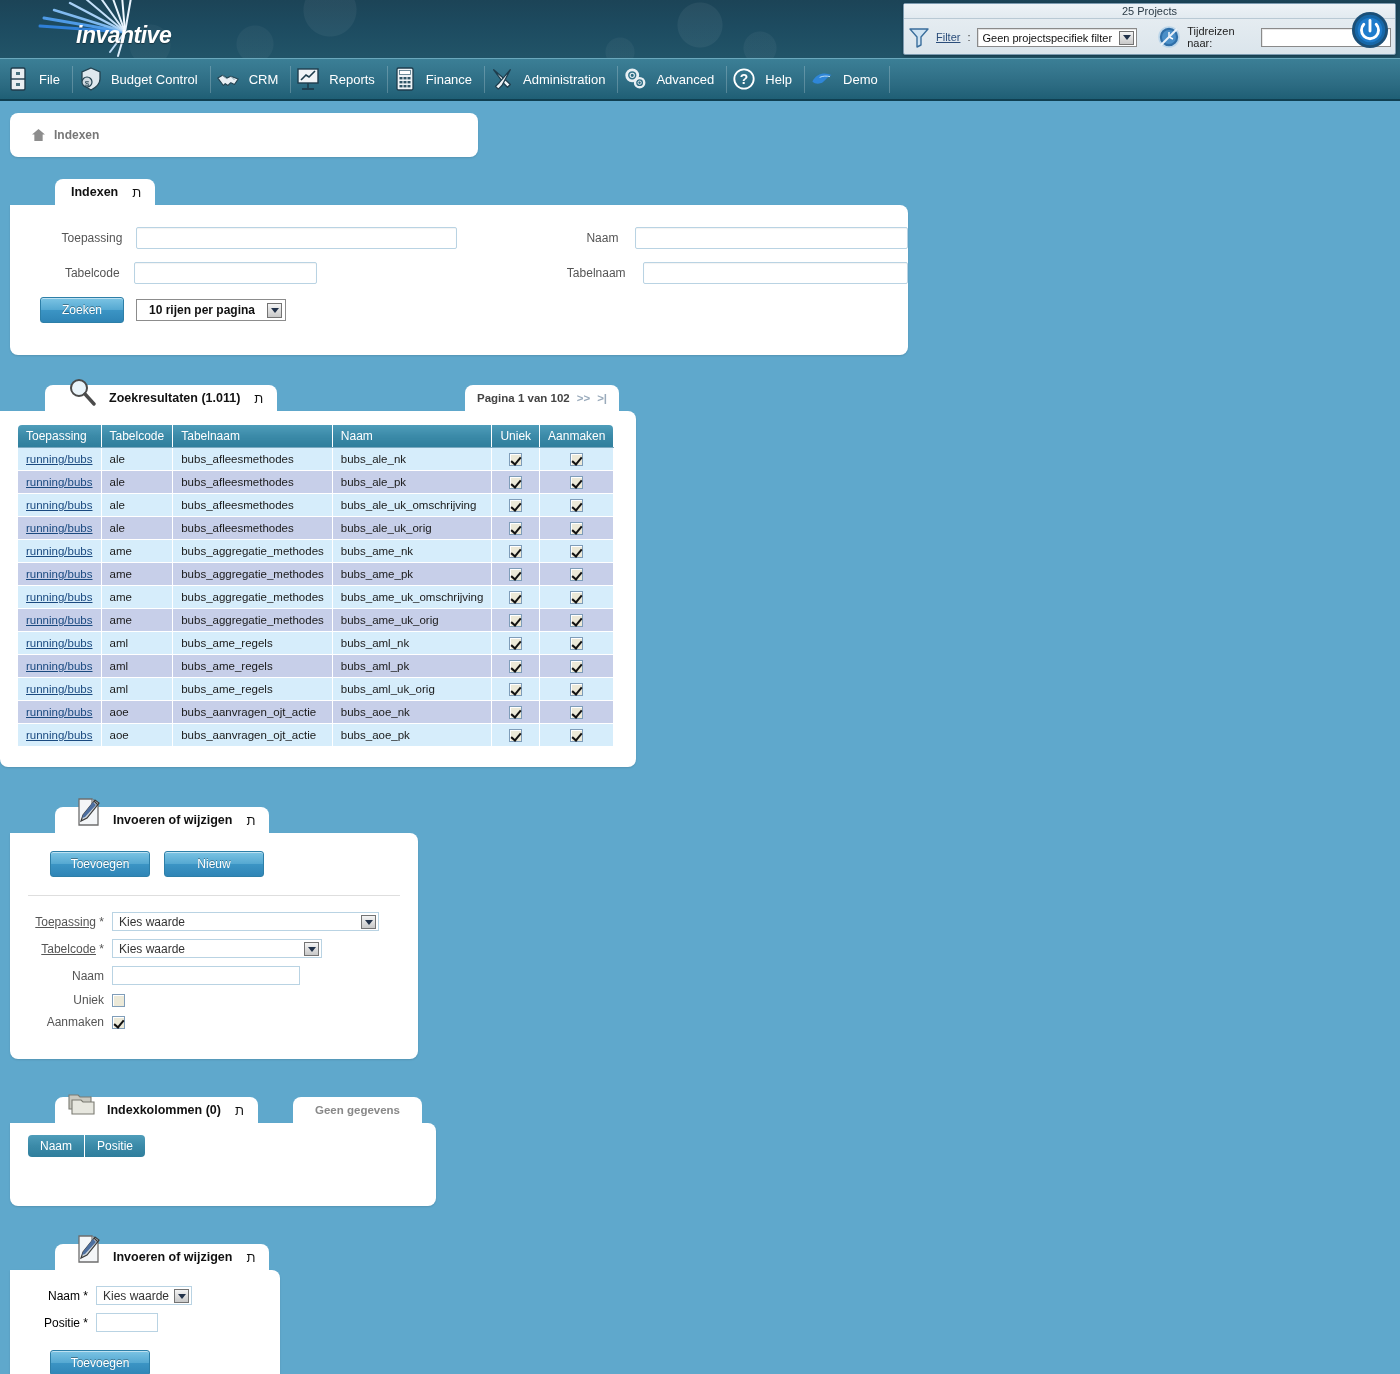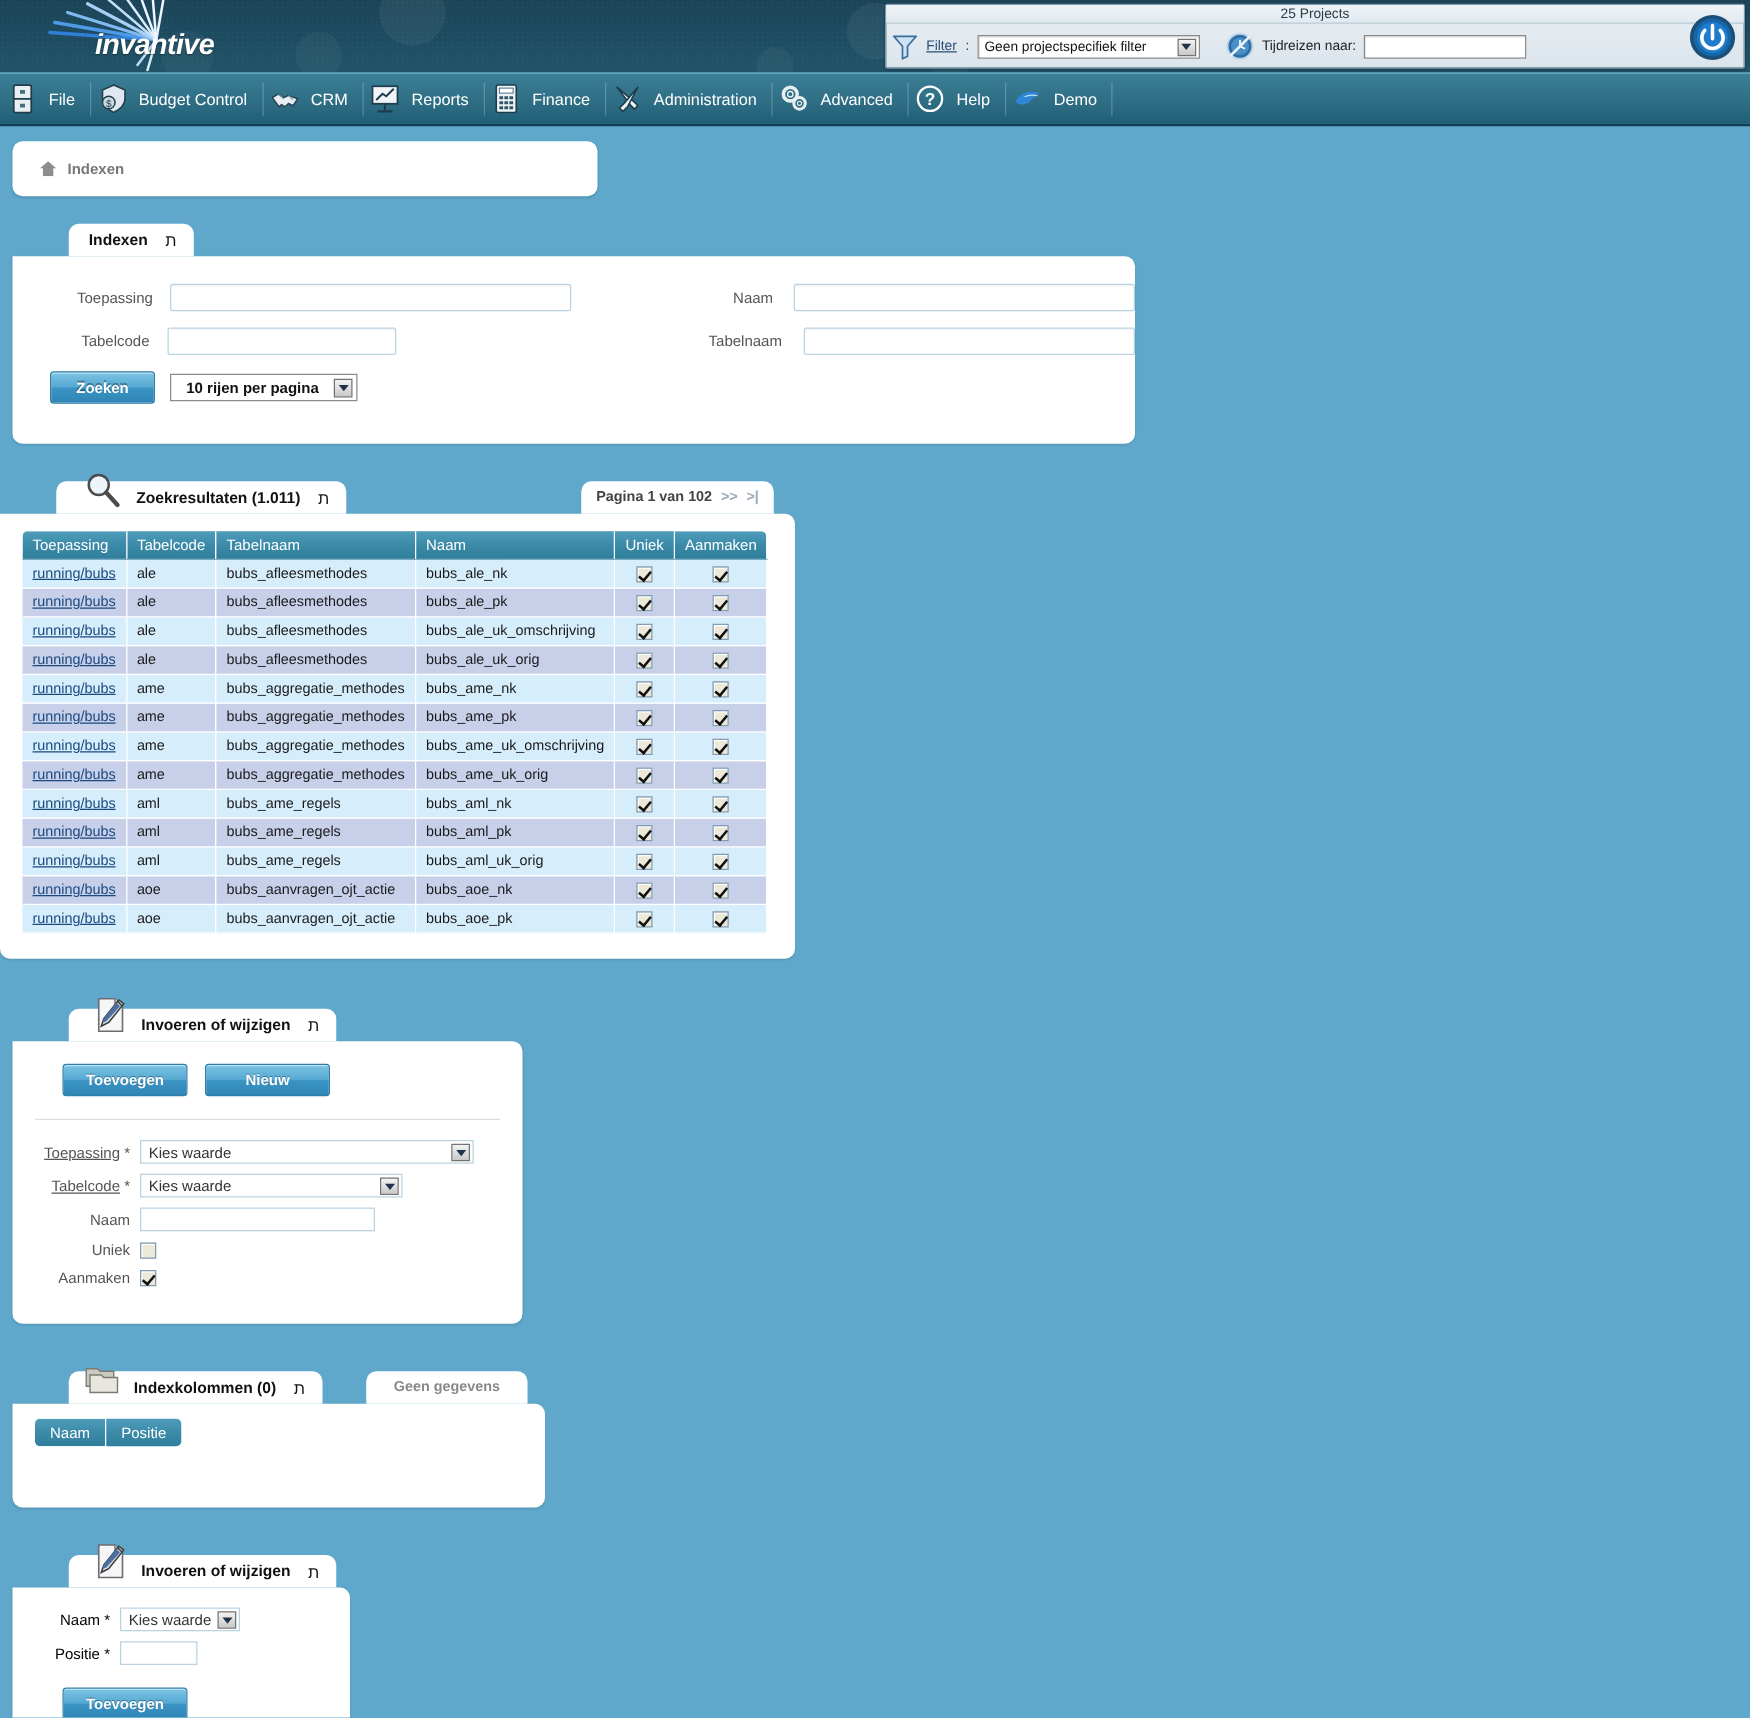--- a/index.html
+++ b/index.html
@@ -38,21 +38,21 @@
   .logo-text {
     position: absolute; left: 46px; top: 22px;
     color: #fff; font-size: 23px; font-style: italic; font-weight: bold;
     letter-spacing: -0.5px; font-family: "Liberation Sans", sans-serif;
     text-shadow: 0 1px 1px rgba(0,0,0,.4);
   }
 
   
   .toppanel {
     position: absolute; right: 4px; top: 3px;
-    width: 688px; height: 52px;
+    width: 493px; height: 52px;
     background: linear-gradient(180deg,#e9eff3 0%, #dbe5ec 100%);
     border: 1px solid #7c9bb0;
     border-radius: 2px;
     box-shadow: 0 1px 3px rgba(0,0,0,.35);
   }
   .toppanel-title {
     height: 15px; line-height: 15px; text-align: center;
     font-size: 11px; color: #2b3b46;
     background: linear-gradient(180deg,#eef3f7,#e2eaf0);
     border-bottom: 1px solid #b9c9d4;
@@ -152,21 +152,21 @@
   .form-row { display: flex; align-items: center; margin-bottom: 13px; }
   .f-label { font-size: 12px; color: #555; text-align: right; }
   .f-input {
     height: 22px; background: #fff; border: 1px solid #b9d3e3; border-radius: 2px;
     box-shadow: inset 0 1px 1px rgba(0,0,0,.05);
   }
   .btn {
     display: inline-flex; align-items: center; justify-content: center;
     height: 23px; padding: 12px 14px; border: 1px solid #2d7fa8; border-radius: 3px;
     background: linear-gradient(180deg,#7cc4e4 0%, #56a9d2 48%, #3b94c4 52%, #2f85b6 100%);
-    color: #fff; font-size: 12px; font-weight: bold; cursor: pointer;
+    color: #fff; font-size: 12px; font-weight: normal; cursor: pointer;
     text-shadow: 0 -1px 0 rgba(0,0,0,.35);
     box-shadow: inset 0 1px 0 rgba(255,255,255,.5);
   }
   .rows-select {
     position: relative; width: 150px; height: 22px; background: #fff;
     border: 1px solid #8c8c8c; font-size: 12px; font-weight: bold; color: #111;
     line-height: 21px; padding-left: 7px;
   }
   .rows-select .sel-arrow { right: 3px; top: 3px; height: 15px; }
 

